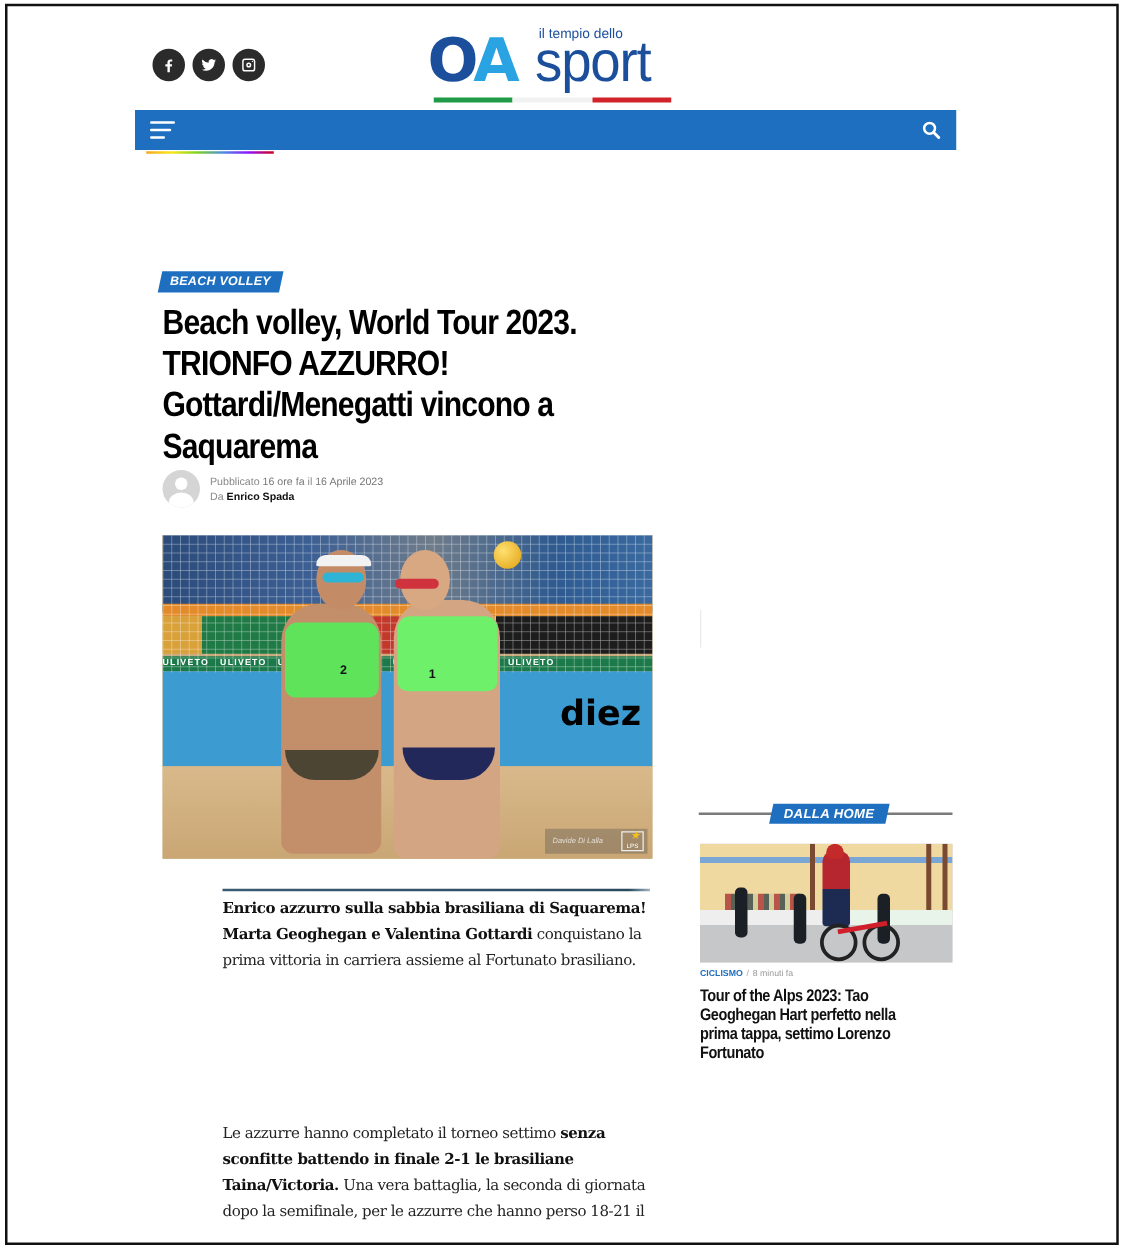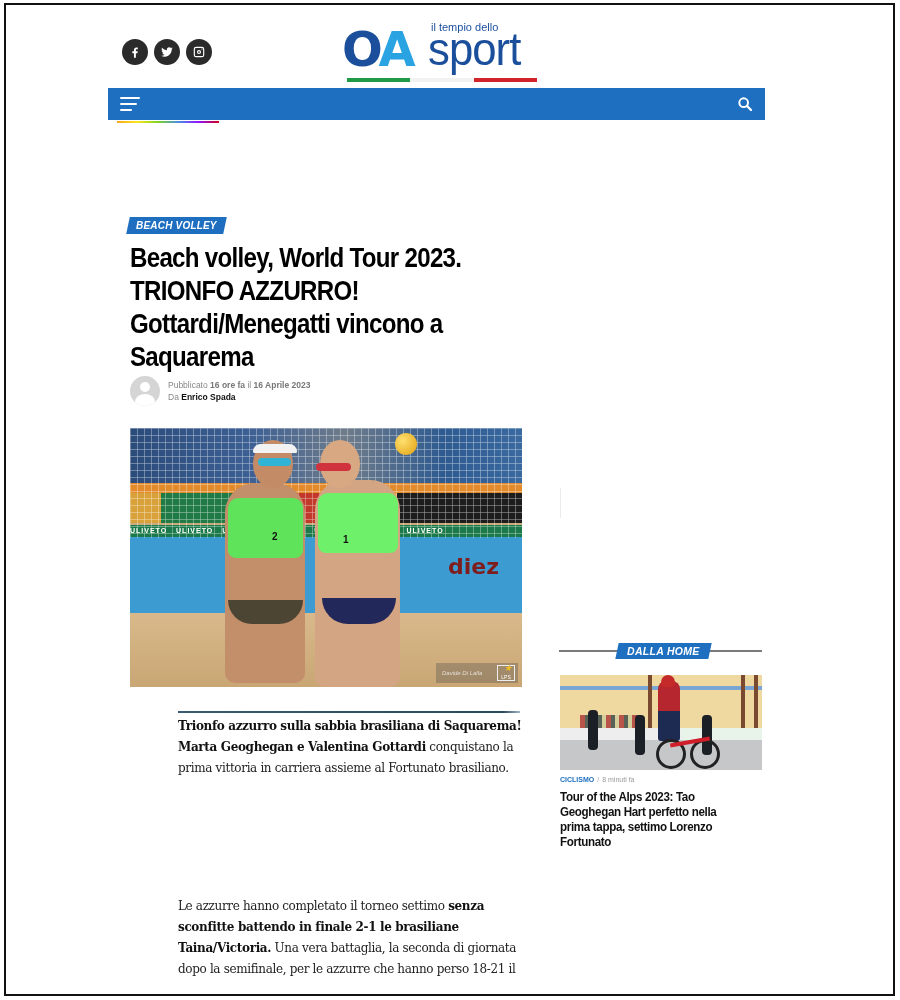--- a/index.html
+++ b/index.html
@@ -36,31 +36,31 @@
     .category-badge { position: absolute; left: 128px; top: 217px; background: #1e6fc0; color: #fff; font-weight: bold; font-style: italic; font-size: 10px; padding: 3px 8px 3px 8px; transform: skewX(-12deg); letter-spacing: 0.2px; }
     .category-badge span { display: inline-block; transform: skewX(12deg); }
 
     .headline { position: absolute; left: 130px; top: 241px; width: 400px; font-family: "Liberation Sans", sans-serif; font-weight: bold; font-size: 28px; line-height: 33px; color: #000; letter-spacing: -0.8px; transform: scaleX(0.86); transform-origin: left top; width: 470px; }
 
     .byline { position: absolute; left: 130px; top: 376px; display: flex; align-items: center; gap: 8px; }
     .avatar { width: 30px; height: 30px; border-radius: 50%; background: #d5d5d5; position: relative; overflow: hidden; }
     .avatar .head { position: absolute; left: 10px; top: 6px; width: 10px; height: 10px; border-radius: 50%; background: #fff; }
     .avatar .body { position: absolute; left: 5px; top: 18px; width: 20px; height: 16px; border-radius: 50% 50% 0 0; background: #fff; }
     .byline-text { font-size: 8.5px; line-height: 12px; color: #888; }
-    .byline-text b { color: #777; font-weight: bold; text-align: center; }
+    .byline-text b { color: #777; font-weight: normal; text-align: center; }
     .byline-text .author { color: #111; font-weight: bold; }
 
     .hero { position: absolute; left: 130px; top: 428px; width: 392px; height: 259px; overflow: hidden; background: #c9ab7d; }
     .hero .sky { position: absolute; left: 0; top: 0; width: 100%; height: 62px; background: linear-gradient(90deg, #2b4b7a 0%, #3c5f94 30%, #6f7c8a 55%, #2e5a90 80%, #3a6aa0 100%); }
     .hero .net { position: absolute; left: 0; top: 0; width: 100%; height: 110px; background-image: linear-gradient(rgba(255,255,255,0.55) 1px, transparent 1px), linear-gradient(90deg, rgba(255,255,255,0.55) 1px, transparent 1px); background-size: 7px 7px; opacity: 0.6; }
     .hero .orange-band { position: absolute; left: 0; top: 55px; width: 100%; height: 10px; background: #e38a2a; }
     .hero .board { position: absolute; left: 0; top: 65px; width: 100%; height: 30px; background: linear-gradient(90deg, #d9a13a 0 8%, #1f7a45 8% 40%, #c2392b 40% 55%, #e0a23c 55% 68%, #1d1d1d 68% 100%); }
     .hero .strip { position: absolute; left: 0; top: 97px; width: 100%; height: 12px; background: #1c7a4a; color: #fff; font-size: 7px; font-weight: bold; line-height: 12px; white-space: nowrap; letter-spacing: 1px; }
     .hero .blue-wall { position: absolute; left: 0; top: 109px; width: 100%; height: 76px; background: #3c9bd0; }
-    .hero .diez { position: absolute; left: 318px; top: 126px; color: #7f1d1d; font-weight: bold; font-size: 22px; font-family: "DejaVu Sans", sans-serif; }
+    .hero .diez { position: absolute; left: 318px; top: 126px; color: #000000; font-weight: bold; font-size: 28px; font-family: "DejaVu Sans", sans-serif; }
     .hero .sand { position: absolute; left: 0; top: 185px; width: 100%; height: 74px; background: linear-gradient(180deg, #d9b98b, #c9a674); }
     .hero .player { position: absolute; background: #c99a76; }
     .hero .p1-torso { left: 95px; top: 55px; width: 80px; height: 200px; border-radius: 30px 30px 10px 10px; background: #c38f6b; }
     .hero .p2-torso { left: 185px; top: 52px; width: 85px; height: 207px; border-radius: 30px 30px 10px 10px; background: #d4a583; }
     .hero .top1 { position: absolute; left: 98px; top: 70px; width: 75px; height: 60px; background: #5fe35a; border-radius: 10px 10px 8px 8px; }
     .hero .top2 { position: absolute; left: 188px; top: 65px; width: 80px; height: 60px; background: #6ff06a; border-radius: 10px 10px 8px 8px; }
     .hero .bot1 { position: absolute; left: 98px; top: 172px; width: 75px; height: 24px; background: #4c4533; border-radius: 0 0 30px 30px; }
     .hero .bot2 { position: absolute; left: 192px; top: 170px; width: 74px; height: 26px; background: #22285a; border-radius: 0 0 30px 30px; }
     .hero .head1 { position: absolute; left: 123px; top: 12px; width: 40px; height: 48px; border-radius: 50%; background: #c48c66; }
     .hero .head2 { position: absolute; left: 190px; top: 12px; width: 40px; height: 48px; border-radius: 50%; background: #d8a882; }
@@ -189,21 +189,21 @@
   <div class="top2"></div>
   <div class="bot1"></div>
   <div class="bot2"></div>
   <div class="num1">2</div>
   <div class="num2">1</div>
   <div class="credit"><span>Davide Di Lalla</span><span class="lps">LPS</span><span class="star">★</span></div>
 </div>
 
 <div class="divider-line"></div>
 
-<p class="lead"><b>Trionfo azzurro sulla sabbia brasiliana di Saquarema!</b><br><b>Marta Geoghegan e Valentina Gottardi</b><span> conquistano la prima vittoria in carriera assieme al Fortunato brasiliano.</span></p>
+<p class="lead"><b>Enrico azzurro sulla sabbia brasiliana di Saquarema!</b><br><b>Marta Geoghegan e Valentina Gottardi</b><span> conquistano la prima vittoria in carriera assieme al Fortunato brasiliano.</span></p>
 
 <p class="body-para"><span>Le azzurre hanno completato il torneo settimo </span><b>senza sconfitte battendo in finale 2-1 le brasiliane Taina/Victoria.</b><span> Una vera battaglia, la seconda di giornata dopo la semifinale, per le azzurre che hanno perso 18-21 il</span></p>
 
 <div class="sidebar-thin"></div>
 
 <div class="sb-heading">
   <div class="line"></div>
   <div class="tag"><span>DALLA HOME</span></div>
 </div>
 

